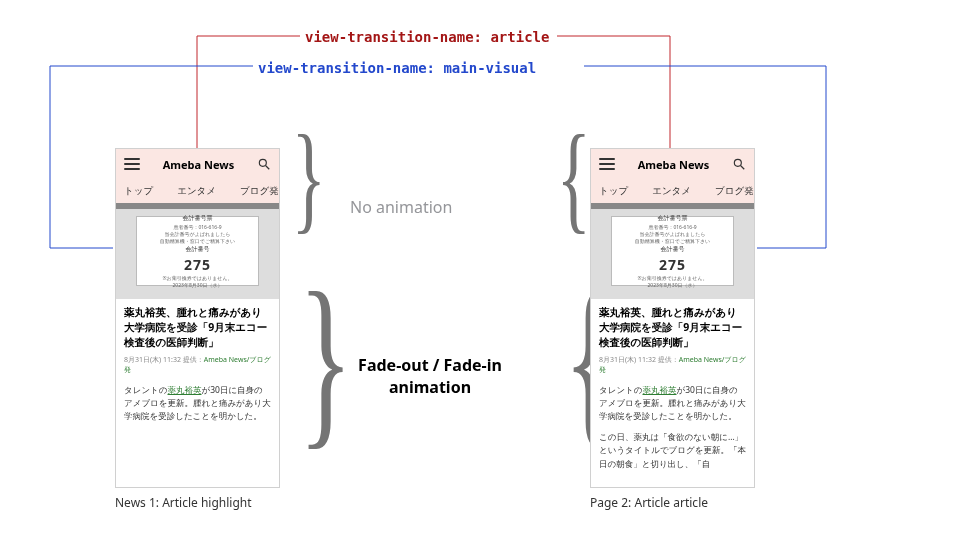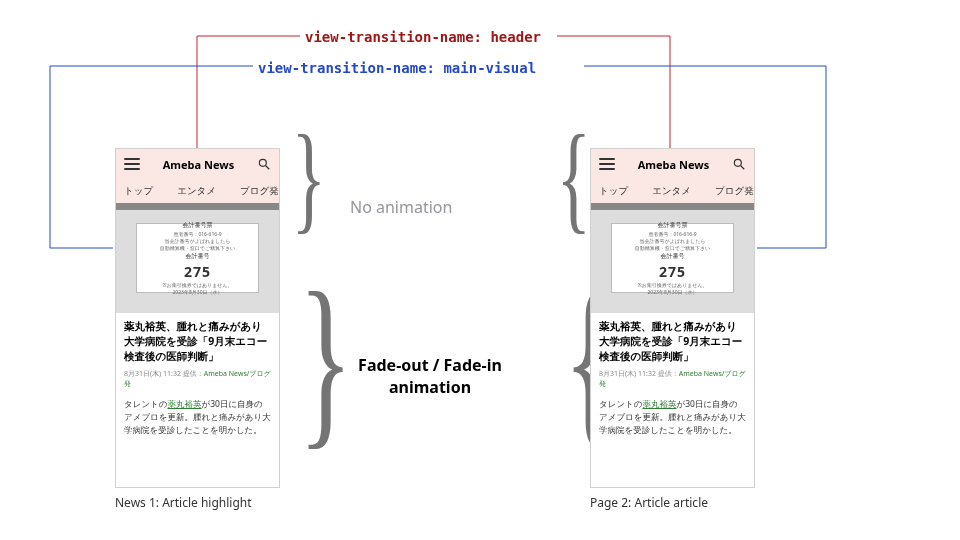--- a/index.html
+++ b/index.html
@@ -16,21 +16,21 @@
   .topbar { height: 30px; display: flex; align-items: center; justify-content: space-between; padding: 0 8px; }
   .hamburger { width: 16px; height: 12px; display: flex; flex-direction: column; justify-content: space-between; }
   .hamburger span { display:block; height:2px; background:#333; border-radius:1px; }
   .logo   { font-weight: 700; font-size: 11px; white-space: nowrap; }
   .search-icon { width: 14px; height: 14px; }
   .search-icon circle { stroke:#333; stroke-width:2; fill:none; }
   .search-icon line   { stroke:#333; stroke-width:2; }
   .navtabs { height:24px; display:flex; gap:24px; padding:0 8px; align-items:center; font-size:9.5px; white-space:nowrap; overflow:hidden; }
   .navtabs span { color:#333; }
 
-  .visual-img { width:100%; height:110px; background:linear-gradient(180deg,#888 0%, #888 6%, #ddd 6%, #ddd 100%); position:relative; display:flex; align-items:center; justify-content:center; }
+  .visual-img { width:100%; height:96px; background:linear-gradient(180deg,#888 0%, #888 6%, #ddd 6%, #ddd 100%); position:relative; display:flex; align-items:center; justify-content:center; }
   .ticket { width:75%; height:70px; background:#fff; border:1px solid #bbb; display:flex; flex-direction:column; align-items:center; justify-content:center; font-size:6px; color:#333; gap:1px; }
   .ticket .ticket-number { font-size:14px; font-weight:700; color:#333; letter-spacing:1px; }
   .ticket .ticket-sub { font-size:5px; color:#666; }
 
   .article-body { padding:6px 8px 8px 8px; }
   .headline { font-weight:700; font-size:10.5px; line-height:1.45; margin-bottom:4px; }
   .byline { font-size:7px; color:#888; margin-bottom:8px; }
   .byline .src { color:#2e7d32; }
   .excerpt { font-size:8.5px; line-height:1.55; color:#333; margin-bottom:8px; }
   .excerpt .hl { color:#2e7d32; text-decoration:underline; }
@@ -75,21 +75,21 @@
     <line x1="557" y1="36" x2="670" y2="36" stroke="#c1272d" stroke-width="1"></line>
 
     <line x1="113" y1="248" x2="50" y2="248" stroke="#2348cc" stroke-width="1"></line>
     <line x1="50" y1="248" x2="50" y2="66" stroke="#2348cc" stroke-width="1"></line>
     <line x1="50" y1="66" x2="253" y2="66" stroke="#2348cc" stroke-width="1"></line>
     <line x1="757" y1="248" x2="826" y2="248" stroke="#2348cc" stroke-width="1"></line>
     <line x1="826" y1="248" x2="826" y2="66" stroke="#2348cc" stroke-width="1"></line>
     <line x1="826" y1="66" x2="584" y2="66" stroke="#2348cc" stroke-width="1"></line>
   </svg>
 
-  <div id="prop-header" class="prop-label">view-transition-name: header</div>
+  <div id="prop-header" class="prop-label">view-transition-name: article</div>
   <div id="prop-visual" class="prop-label">view-transition-name: main-visual</div>
 
   <div id="brace-top-r" class="brace">}</div>
   <div id="brace-top-l" class="brace flip">}</div>
   <div id="brace-bot-r" class="brace">}</div>
   <div id="brace-bot-l" class="brace flip">}</div>
 
   <div id="ann-noanim" class="ann-label">No animation</div>
   <div id="ann-fade" class="ann-label">Fade-out / Fade-in animation</div>
 
@@ -173,18 +173,19 @@
     </div>
     <div class="article-body">
       <div class="headline">薬丸裕英、腫れと痛みがあり大学病院を受診「9月末エコー検査後の医師判断」</div>
       <div class="byline">
         <span>8月31日(木) 11:32</span>
         <span>提供：</span><span class="src">Ameba News/ブログ発</span>
       </div>
       <div class="excerpt">
         <span>タレントの</span><span class="hl">薬丸裕英</span><span>が30日に自身のアメブロを更新。腫れと痛みがあり大学病院を受診したことを明かした。</span>
       </div>
+      <div class="excerpt2">この日、薬丸は「食欲のない朝に…」というタイトルでブログを更新。「本日の朝食」と切り出し、「自</div>
     </div>
   </div>
 
   <div id="cap1" class="caption">News 1: Article highlight</div>
   <div id="cap2" class="caption">Page 2: Article article</div>
 </div>
 
 </body></html>

